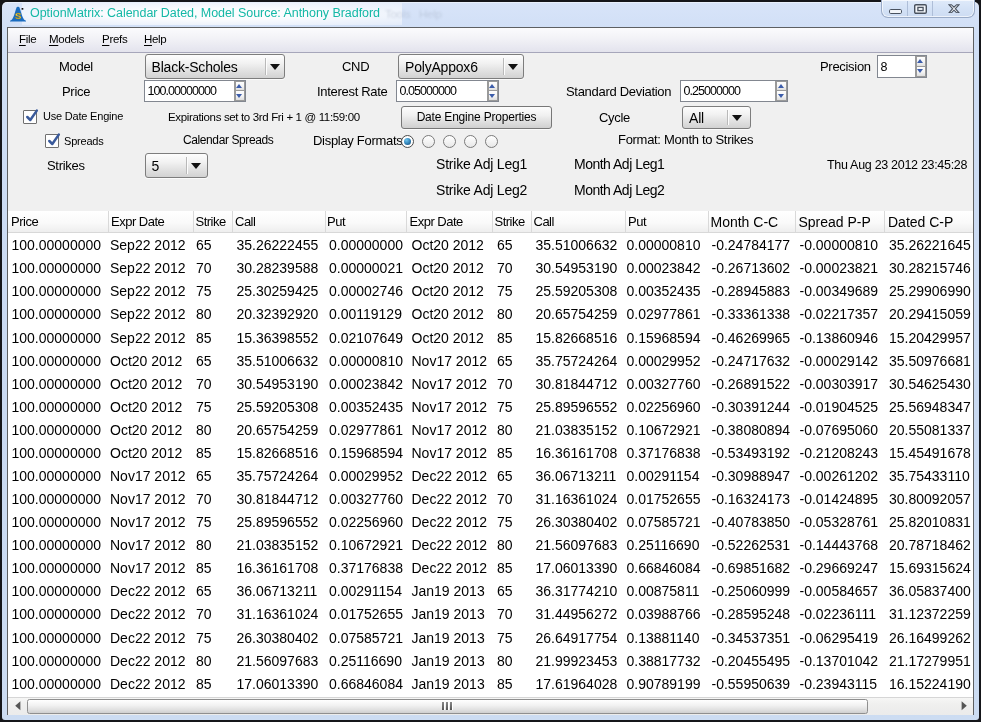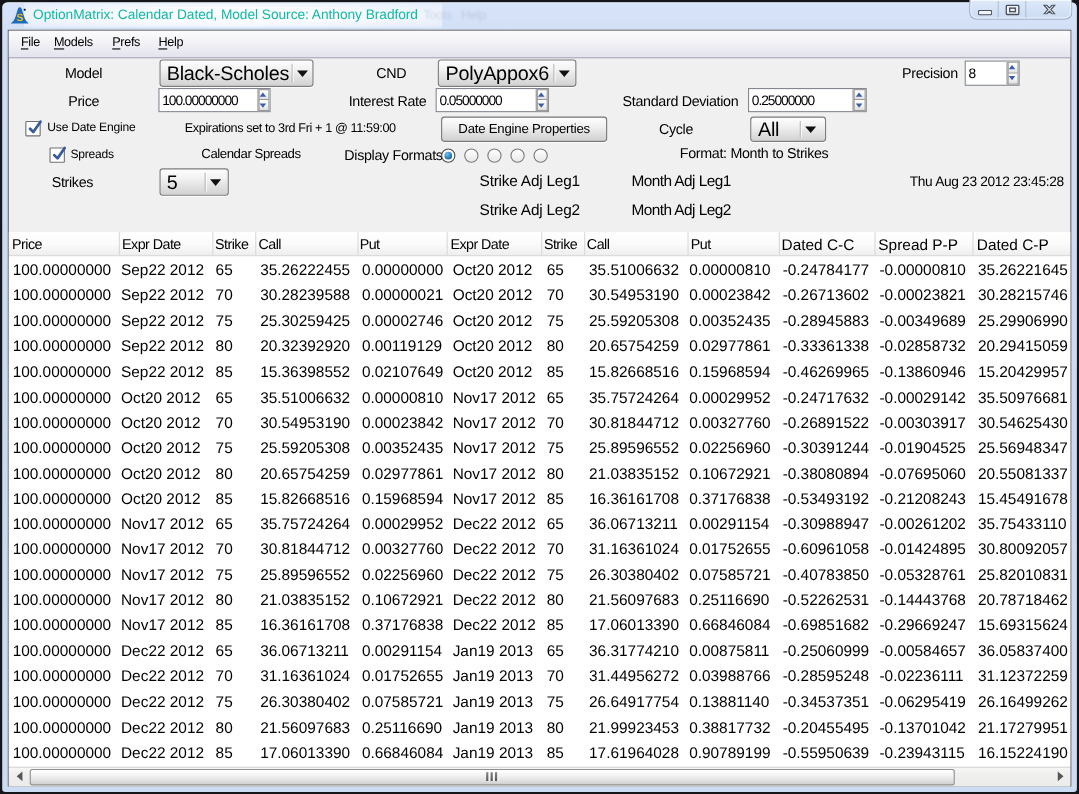--- a/index.html
+++ b/index.html
@@ -29,21 +29,21 @@
  border-bottom:1px solid #a6a6ba}
 #menubar span{position:absolute;top:5px;font-size:11.5px;letter-spacing:-0.3px;color:#000}
 #menubar u{text-decoration:underline;text-underline-offset:2px}
 
 .lbl{position:absolute;font-size:13px;letter-spacing:-0.3px;color:#000;white-space:nowrap;line-height:14px}
 .sm{font-size:11px;letter-spacing:-0.2px}
 
 .combo{position:absolute;border:1px solid #7d7d7d;border-radius:3px;
  background:linear-gradient(180deg,#fdfdfd 0%,#f2f2f2 35%,#e5e5e5 60%,#d2d2d2 100%);
  box-shadow:0 1px 0 rgba(255,255,255,.7)}
-.combo .tx{position:absolute;left:6px;top:50%;transform:translateY(-50%);font-size:18px;letter-spacing:-0.2px}
+.combo .tx{position:absolute;left:6px;top:50%;transform:translateY(-50%);font-size:14px;letter-spacing:-0.2px}
 .combo .vsep{position:absolute;top:3px;bottom:3px;width:1px;background:#b9b9b9;box-shadow:1px 0 0 #fdfdfd}
 .combo .arr{position:absolute;width:0;height:0;border-left:5.5px solid transparent;
  border-right:5.5px solid transparent;border-top:6px solid #111;top:50%;margin-top:-2.5px}
 
 .entry{position:absolute;background:#fff;border:1px solid #828790}
 .entry .tx{position:absolute;left:2.5px;top:50%;transform:translateY(-50%);
  font-size:12.5px;letter-spacing:-0.95px;color:#000;white-space:nowrap}
 .spin{position:absolute;right:0;top:0;bottom:0;width:10.5px;border-left:1px solid #9a9a9a;
  background:#efefef}
 .spin .up,.spin .dn{position:absolute;left:0;right:0;height:50%;border:1px solid #9a9a9a;
@@ -247,21 +247,21 @@
     <i style="left:876px"></i>
     <span style="left:3px">Price</span>
     <span style="left:103px">Expr Date</span>
     <span style="left:187.5px">Strike</span>
     <span style="left:227px">Call</span>
     <span style="left:319px">Put</span>
     <span style="left:401.5px">Expr Date</span>
     <span style="left:486.5px">Strike</span>
     <span style="left:525.5px">Call</span>
     <span style="left:620px">Put</span>
-    <span style="left:702.5px;font-size:14px;letter-spacing:0">Dated C-C</span>
+    <span style="left:702.5px;font-size:14px;letter-spacing:0">Month C-C</span>
     <span style="left:790.5px;font-size:14px;letter-spacing:0">Spread P-P</span>
     <span style="left:880px;font-size:14px;letter-spacing:0">Dated C-P</span>
   </div>
 <div id="tbody">
 <div class="row" style="top:1.20px">
       <span class="c0">100.00000000</span>
       <span class="c1">Sep22 2012</span>
       <span class="c2">65</span>
       <span class="c3">35.26222455</span>
       <span class="c4">0.00000000</span>
@@ -305,21 +305,21 @@
       <span class="c0">100.00000000</span>
       <span class="c1">Sep22 2012</span>
       <span class="c2">80</span>
       <span class="c3">20.32392920</span>
       <span class="c4">0.00119129</span>
       <span class="c5">Oct20 2012</span>
       <span class="c6">80</span>
       <span class="c7">20.65754259</span>
       <span class="c8">0.02977861</span>
       <span class="c9">-0.33361338</span>
-      <span class="c10">-0.02858732</span>
+      <span class="c10">-0.02217357</span>
       <span class="c11">20.29415059</span>
     </div>
 <div class="row" style="top:93.52px">
       <span class="c0">100.00000000</span>
       <span class="c1">Sep22 2012</span>
       <span class="c2">85</span>
       <span class="c3">15.36398552</span>
       <span class="c4">0.02107649</span>
       <span class="c5">Oct20 2012</span>
       <span class="c6">85</span>
@@ -416,21 +416,21 @@
 <div class="row" style="top:255.08px">
       <span class="c0">100.00000000</span>
       <span class="c1">Nov17 2012</span>
       <span class="c2">70</span>
       <span class="c3">30.81844712</span>
       <span class="c4">0.00327760</span>
       <span class="c5">Dec22 2012</span>
       <span class="c6">70</span>
       <span class="c7">31.16361024</span>
       <span class="c8">0.01752655</span>
-      <span class="c9">-0.60961058</span>
+      <span class="c9">-0.16324173</span>
       <span class="c10">-0.01424895</span>
       <span class="c11">30.80092057</span>
     </div>
 <div class="row" style="top:278.16px">
       <span class="c0">100.00000000</span>
       <span class="c1">Nov17 2012</span>
       <span class="c2">75</span>
       <span class="c3">25.89596552</span>
       <span class="c4">0.02256960</span>
       <span class="c5">Dec22 2012</span>

